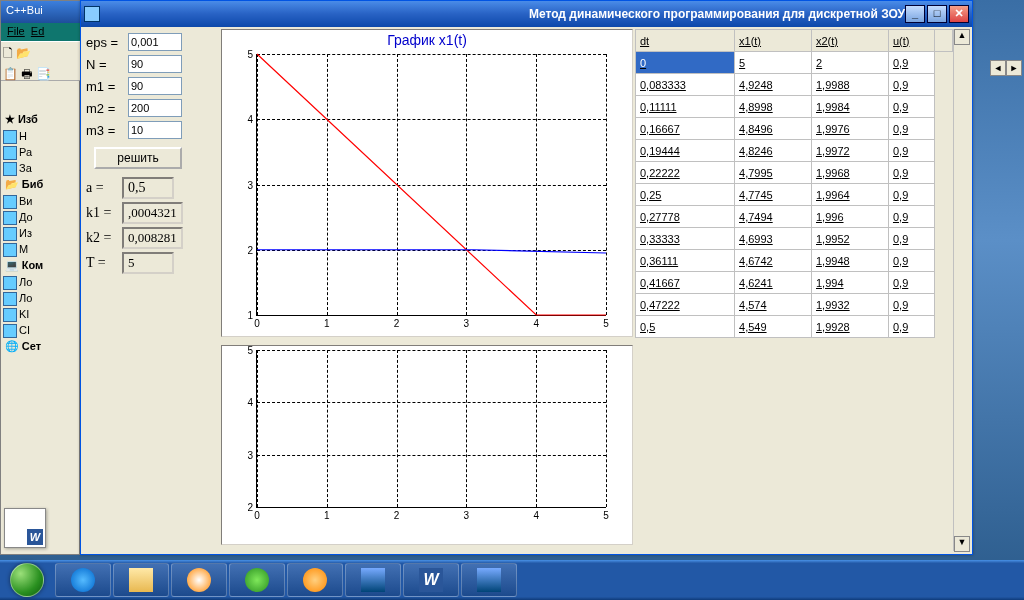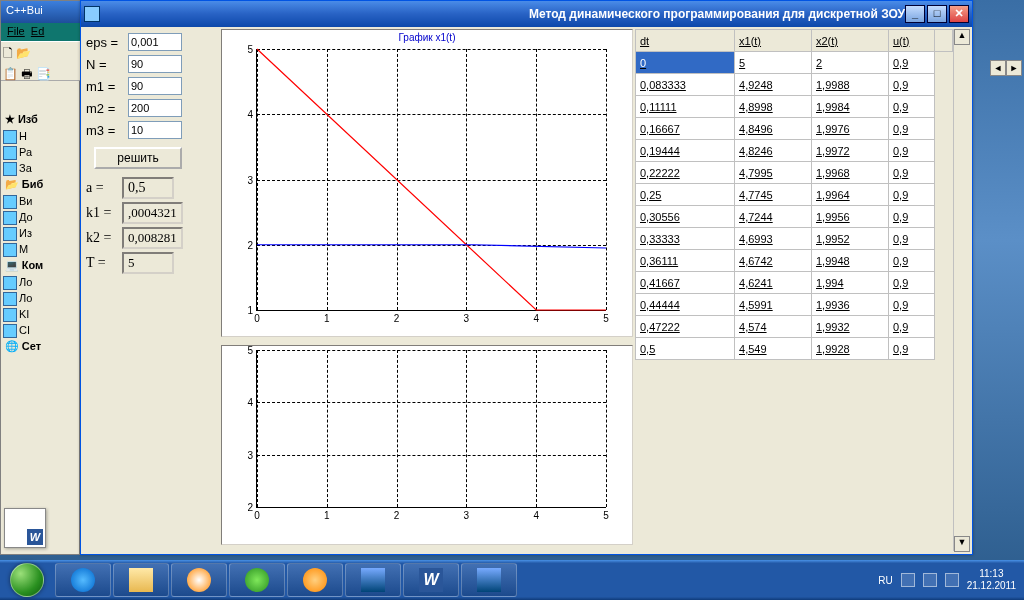--- a/index.html
+++ b/index.html
@@ -33,21 +33,21 @@
 .param-row label { width:42px; font-size:13px; }
 .param-row input { width:54px; height:18px; font-size:11px; border:1px solid #7f9db9; padding:1px 2px; background:#fff; }
 .solve-btn { width:88px; height:22px; margin:4px 0 8px 8px; border:2px outset #fff; background:#ece9d8; font-size:12px; cursor:pointer; }
 .result-row { display:flex; align-items:center; margin-bottom:3px; }
 .result-row .lab { width:36px; font-size:14px; font-family:'Times New Roman',serif; }
 .result-row .val { border:2px inset #d4d0c8; background:#ece9d8; padding:1px 4px; font-size:13px; font-family:'Times New Roman',serif; min-width:52px; }
 .result-row.big .val { font-size:14px; }
 
 .charts { width:416px; padding:0 2px; position:relative; }
 .chart-box { position:relative; border:1px inset #d4d0c8; background:#fff; margin-bottom:8px; }
-.chart-title { text-align:center; font-size:10px; color:#0000cc; padding:2px 0; }
+.chart-title { text-align:center; font-size:14px; color:#0000cc; padding:2px 0; }
 .plot { position:relative; margin:4px 26px 18px 34px; border-left:1px solid #000; border-bottom:1px solid #000; }
 .plot .ytick { position:absolute; left:-22px; font-size:10px; width:18px; text-align:right; transform:translateY(-50%); }
 .plot .xtick { position:absolute; bottom:-14px; font-size:10px; transform:translateX(-50%); }
 .plot .hgrid { position:absolute; left:0; right:0; border-top:1px dashed #000; height:0; }
 .plot .vgrid { position:absolute; top:0; bottom:0; border-left:1px dashed #000; width:0; }
 .plot svg { position:absolute; left:0; top:0; width:100%; height:100%; overflow:visible; }
 
 .table-area { flex:1; padding:0 2px; position:relative; }
 .table-scroll { position:absolute; inset:0; right:16px; overflow:hidden; }
 .data-table { border-collapse:collapse; width:100%; font-size:11px;text-decoration:underline; }
@@ -269,47 +269,41 @@
                 <td>1,9968</td>
                 <td>0,9</td>
               </tr>
               <tr>
                 <td>0,25</td>
                 <td>4,7745</td>
                 <td>1,9964</td>
                 <td>0,9</td>
               </tr>
               <tr>
-                <td>0,30556</td>
-                <td>4,7244</td>
-                <td>1,9956</td>
+                <td>0,27778</td>
+                <td>4,7494</td>
+                <td>1,996</td>
                 <td>0,9</td>
               </tr>
               <tr>
                 <td>0,33333</td>
                 <td>4,6993</td>
                 <td>1,9952</td>
                 <td>0,9</td>
               </tr>
               <tr>
                 <td>0,36111</td>
                 <td>4,6742</td>
                 <td>1,9948</td>
                 <td>0,9</td>
               </tr>
               <tr>
                 <td>0,41667</td>
                 <td>4,6241</td>
                 <td>1,994</td>
-                <td>0,9</td>
-              </tr>
-              <tr>
-                <td>0,44444</td>
-                <td>4,5991</td>
-                <td>1,9936</td>
                 <td>0,9</td>
               </tr>
               <tr>
                 <td>0,47222</td>
                 <td>4,574</td>
                 <td>1,9932</td>
                 <td>0,9</td>
               </tr>
               <tr>
                 <td>0,5</td>
@@ -354,23 +348,13 @@
     </div>
   <div class="task-item">
       <span style="background:linear-gradient(#7af,#047)"></span>
     </div>
   <div class="task-item">
       <span style="background:#2a5699;color:#fff;font-weight:bold;font-style:italic;text-align:center;line-height:24px">W</span>
     </div>
   <div class="task-item">
       <span style="background:linear-gradient(#7af,#047)"></span>
     </div>
-  <div class="tray">
-    <span>RU</span>
-    <span class="tray-ico"></span>
-    <span class="tray-ico"></span>
-    <span class="tray-ico"></span>
-    <div class="clock">
-      <div>11:13</div>
-      <div>21.12.2011</div>
-    </div>
-  </div>
 </div>
 
 </body></html>

